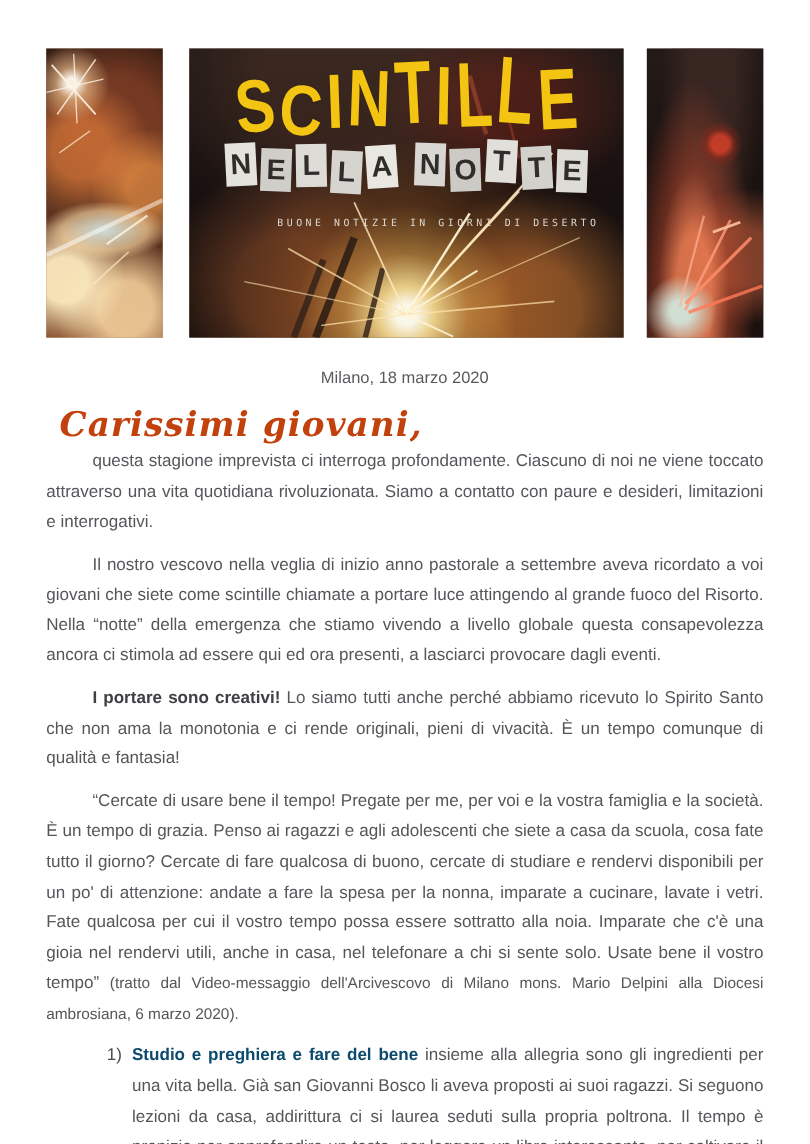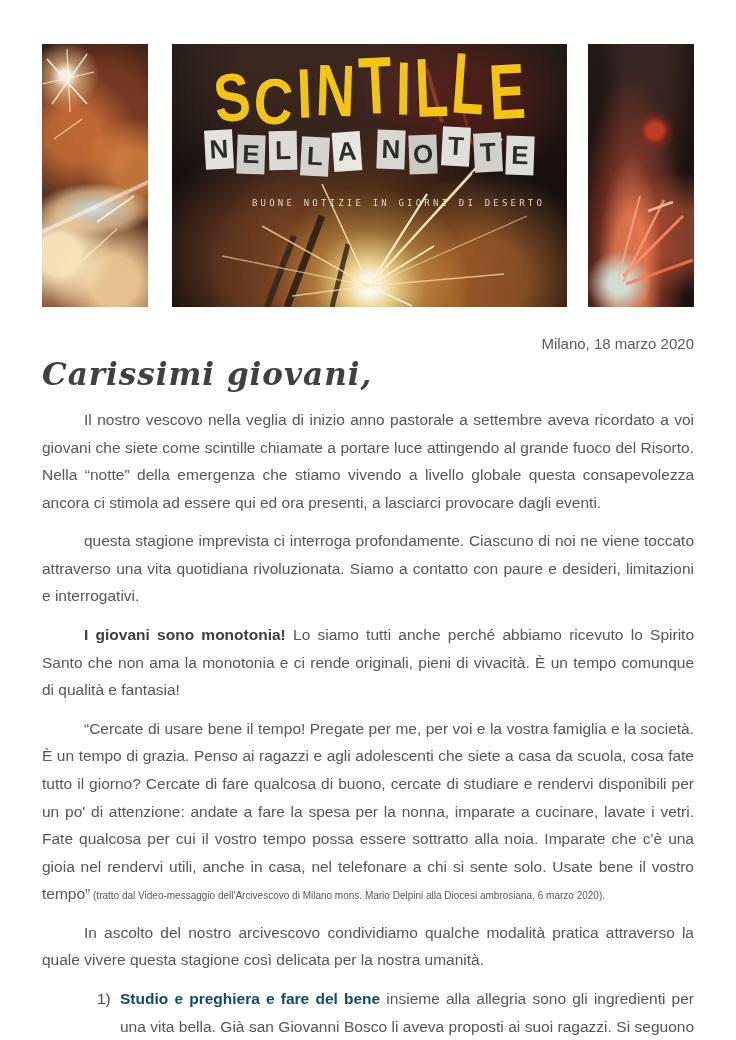--- a/index.html
+++ b/index.html
@@ -115,45 +115,45 @@
     font-family: "DejaVu Sans Mono", monospace;
     font-size: 9px;
     letter-spacing: 3.2px;
     color: #dcd9d4;
     white-space: nowrap;
   }
 
   
   .dateline {
     position: absolute; top: 335px; left: 42px; right: 42px;
-    text-align: right;
+    text-align: center;
     font-size: 15px;
     color: #595a5e;
   }
   .salutation {
     position: absolute; top: 356px; left: 42px;
-    margin: 0;
+    margin: 12px;
     font-family: "DejaVu Serif", serif;
     font-style: italic;
     font-weight: 600;
     font-size: 31px;
     letter-spacing: 1px;
-    color: #404040;
+    color: #c2410c;
   }
   .body-text {
     position: absolute; top: 406px; left: 42px; width: 652px;
     color: #55565a;
     font-size: 15.5px;
     line-height: 1.78;
     text-align: justify;
   }
   .body-text p { margin: 0 0 11px 0; text-indent: 42px; }
   .lead-dark { font-weight: bold; color: #3f4044; }
   .quote-italic { }
-  .quote-attrib { font-style: normal; font-size: 10px; }
+  .quote-attrib { font-style: normal; font-size: 14px; }
   .list-item { display: flex; margin: 2px 0 0 55px; }
   .list-num { min-width: 23px; color: #4a4b4f; }
   .list-body { flex: 1; text-align: justify; }
   .lead-red { font-weight: bold; color: #0c4a6e; }
 </style>
 </head>
 <body>
 
 <div class="page">
 
@@ -207,29 +207,28 @@
     </div>
 
   </header>
 
   <div class="dateline">Milano, 18 marzo 2020</div>
 
   <h1 class="salutation">Carissimi giovani,</h1>
 
   <div class="body-text">
 
+    <p>questa stagione imprevista ci interroga profondamente. Ciascuno di noi ne viene toccato attraverso una vita quotidiana rivoluzionata. Siamo a contatto con paure e desideri, limitazioni e interrogativi.</p>
+
     <p>Il nostro vescovo nella veglia di inizio anno pastorale a settembre aveva ricordato a voi giovani che siete come scintille chiamate a portare luce attingendo al grande fuoco del Risorto. Nella “notte” della emergenza che stiamo vivendo a livello globale questa consapevolezza ancora ci stimola ad essere qui ed ora presenti, a lasciarci provocare dagli eventi.</p>
 
-    <p>questa stagione imprevista ci interroga profondamente. Ciascuno di noi ne viene toccato attraverso una vita quotidiana rivoluzionata. Siamo a contatto con paure e desideri, limitazioni e interrogativi.</p>
-
-    <p><strong class="lead-dark">I giovani sono monotonia!</strong><span> Lo siamo tutti anche perché abbiamo ricevuto lo Spirito Santo che non ama la monotonia e ci rende originali, pieni di vivacità. È un tempo comunque di qualità e fantasia!</span></p>
+    <p><strong class="lead-dark">I portare sono creativi!</strong><span> Lo siamo tutti anche perché abbiamo ricevuto lo Spirito Santo che non ama la monotonia e ci rende originali, pieni di vivacità. È un tempo comunque di qualità e fantasia!</span></p>
 
     <p><span class="quote-italic">“Cercate di usare bene il tempo! Pregate per me, per voi e la vostra famiglia e la società. È un tempo di grazia. Penso ai ragazzi e agli adolescenti che siete a casa da scuola, cosa fate tutto il giorno? Cercate di fare qualcosa di buono, cercate di studiare e rendervi disponibili per un po' di attenzione: andate a fare la spesa per la nonna, imparate a cucinare, lavate i vetri. Fate qualcosa per cui il vostro tempo possa essere sottratto alla noia. Imparate che c'è una gioia nel rendervi utili, anche in casa, nel telefonare a chi si sente solo. Usate bene il vostro tempo”</span><span class="quote-attrib"> (tratto dal Video-messaggio dell'Arcivescovo di Milano mons. Mario Delpini alla Diocesi ambrosiana, 6 marzo 2020).</span></p>
 
-    <p>In ascolto del nostro arcivescovo condividiamo qualche modalità pratica attraverso la quale vivere questa stagione così delicata per la nostra umanità.</p>
 
     <div class="list-item">
       <span class="list-num">1)</span>
       <div class="list-body"><strong class="lead-red">Studio e preghiera e fare del bene</strong><span> insieme alla allegria sono gli ingredienti per una vita bella. Già san Giovanni Bosco li aveva proposti ai suoi ragazzi. Si seguono lezioni da casa, addirittura ci si laurea seduti sulla propria poltrona. Il tempo è propizio per approfondire un testo, per leggere un libro interessante, per coltivare il gusto e la passione della ricerca. Siamo invitati a restare a casa assumendoci le nostre semplici e preziose responsabilità per il bene di tutti. Insieme allo studio abbiamo possibilità di pregare: non mancano tanti stimoli per la preghiera personale. Le Chiese sono aperte e la stanza in casa è un luogo adatto anche per l'amicizia con Gesù. I nostri sacerdoti ed educatori si inventano l'impossibile per stare in contatto con voi. Sul</span></div>
     </div>
 
   </div>
 
 </div>
 

